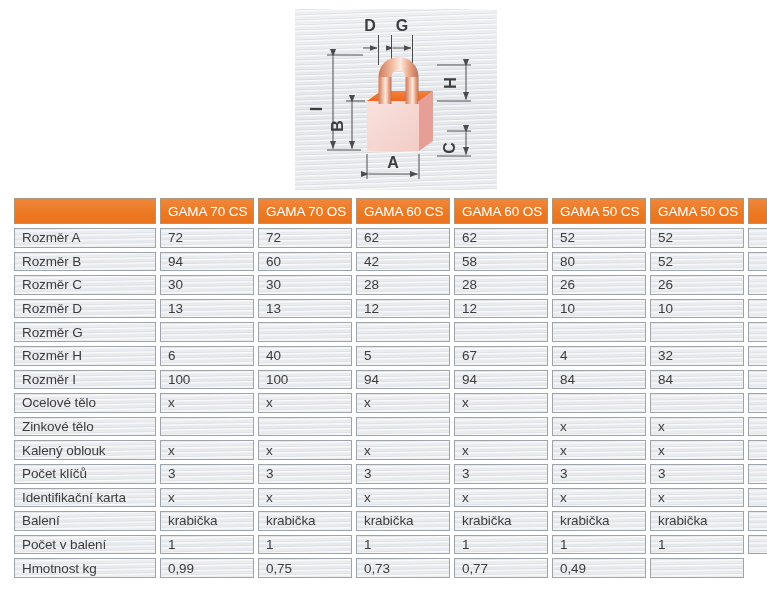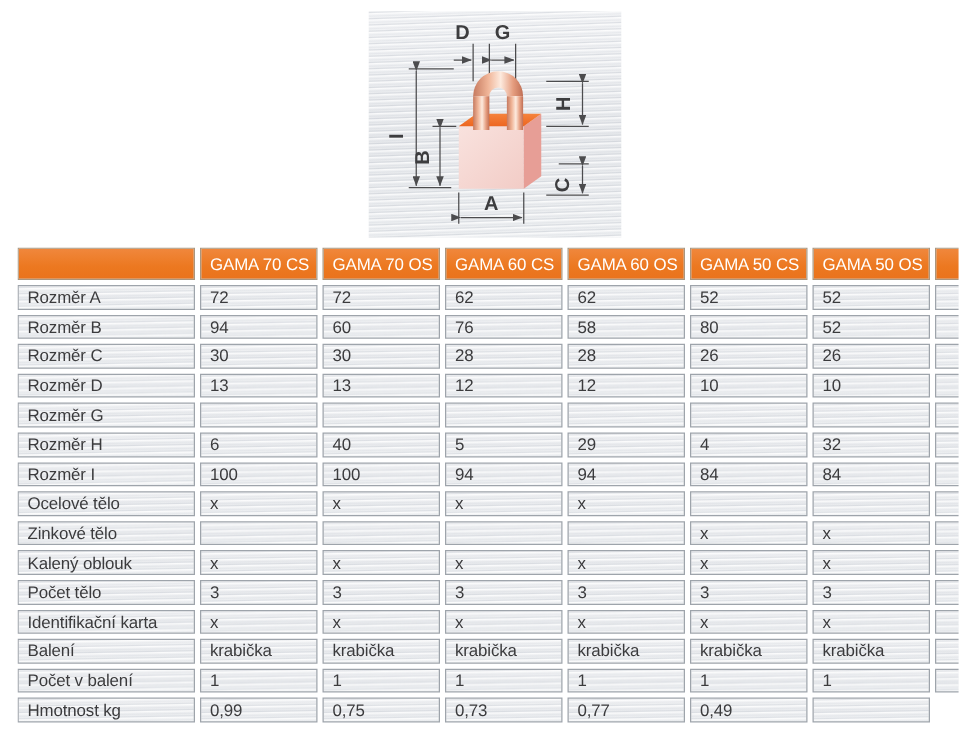--- a/index.html
+++ b/index.html
@@ -146,21 +146,21 @@
       <div class="cell val">72</div>
       <div class="cell val">72</div>
       <div class="cell val">62</div>
       <div class="cell val">62</div>
       <div class="cell val">52</div>
       <div class="cell val">52</div>
       <div class="cell val"></div>
       <div class="cell label">Rozměr B</div>
       <div class="cell val">94</div>
       <div class="cell val">60</div>
-      <div class="cell val">76</div>
+      <div class="cell val">42</div>
       <div class="cell val">58</div>
       <div class="cell val">80</div>
       <div class="cell val">52</div>
       <div class="cell val"></div>
       <div class="cell label">Rozměr C</div>
       <div class="cell val">30</div>
       <div class="cell val">30</div>
       <div class="cell val">28</div>
       <div class="cell val">28</div>
       <div class="cell val">26</div>
@@ -179,21 +179,21 @@
       <div class="cell val"></div>
       <div class="cell val"></div>
       <div class="cell val"></div>
       <div class="cell val"></div>
       <div class="cell val"></div>
       <div class="cell val"></div>
       <div class="cell label">Rozměr H</div>
       <div class="cell val">6</div>
       <div class="cell val">40</div>
       <div class="cell val">5</div>
-      <div class="cell val">29</div>
+      <div class="cell val">67</div>
       <div class="cell val">4</div>
       <div class="cell val">32</div>
       <div class="cell val"></div>
       <div class="cell label">Rozměr I</div>
       <div class="cell val">100</div>
       <div class="cell val">100</div>
       <div class="cell val">94</div>
       <div class="cell val">94</div>
       <div class="cell val">84</div>
       <div class="cell val">84</div>
@@ -215,21 +215,21 @@
       <div class="cell val">x</div>
       <div class="cell val"></div>
       <div class="cell label">Kalený oblouk</div>
       <div class="cell val">x</div>
       <div class="cell val">x</div>
       <div class="cell val">x</div>
       <div class="cell val">x</div>
       <div class="cell val">x</div>
       <div class="cell val">x</div>
       <div class="cell val"></div>
-      <div class="cell label">Počet tělo</div>
+      <div class="cell label">Počet klíčů</div>
       <div class="cell val">3</div>
       <div class="cell val">3</div>
       <div class="cell val">3</div>
       <div class="cell val">3</div>
       <div class="cell val">3</div>
       <div class="cell val">3</div>
       <div class="cell val"></div>
       <div class="cell label">Identifikační karta</div>
       <div class="cell val">x</div>
       <div class="cell val">x</div>

